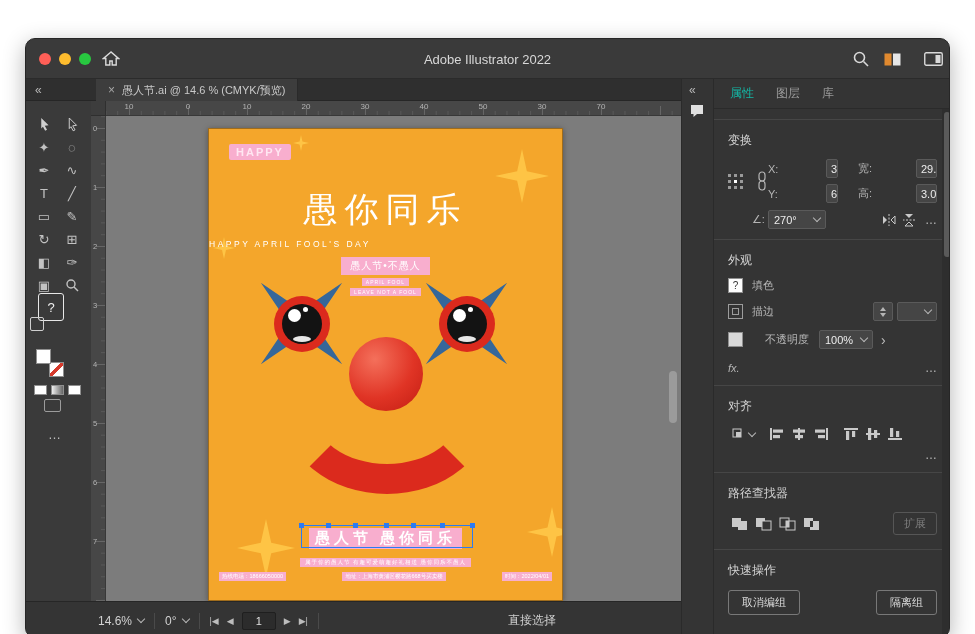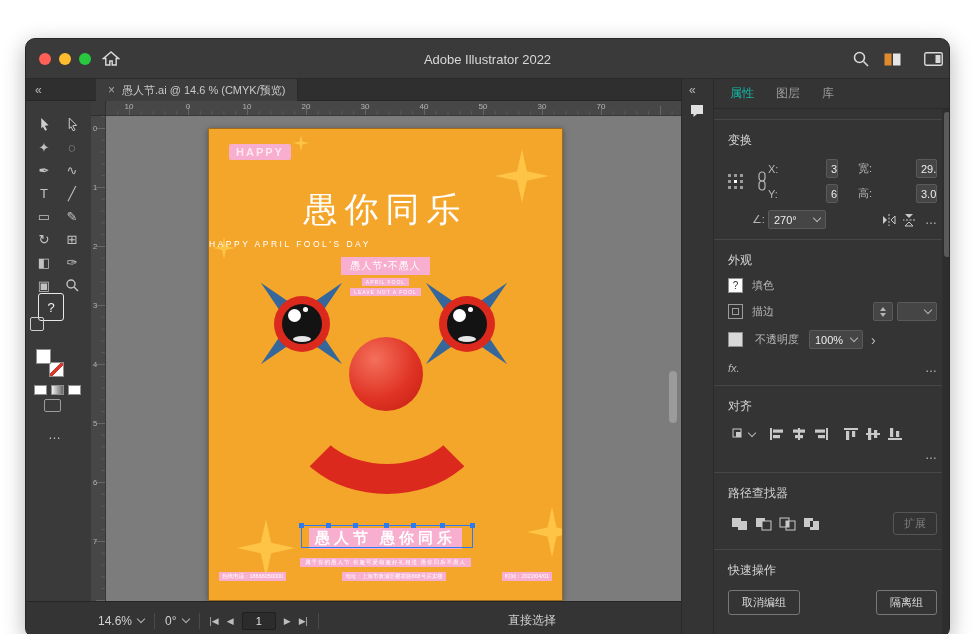--- a/index.html
+++ b/index.html
@@ -375,21 +375,21 @@
               <b class="up"></b>
               <b class="dn"></b>
             </span>
           <span class="sel" style="width:40px;margin-left:4px">
               <span></span>
               <span class="chev"></span>
             </span>
         </div>
         <div class="prow">
           <span class="psw" style="background:#d9d9d9"></span>
-          <span class="lab" style="margin-left:12px">不透明度</span>
+          <span class="lab" style="margin-left:22px">不透明度</span>
           <span class="sel" style="width:54px;margin-left:10px">
             <span>100%</span>
               <span class="chev"></span>
           </span>
           <span class="more" style="margin-left:8px;font-size:14px">›</span>
         </div>
         <div class="prow" style="margin-top:12px">
           <span class="lab" style="font-style:italic">fx.</span>
           <span style="flex:1"></span>
           <span class="more">…</span>

